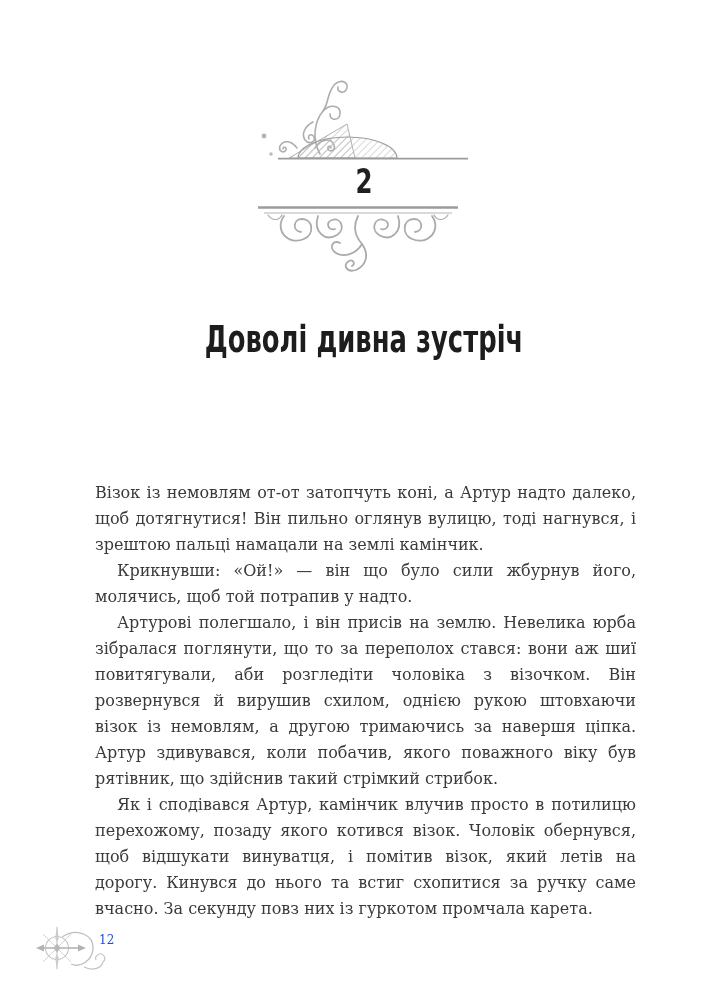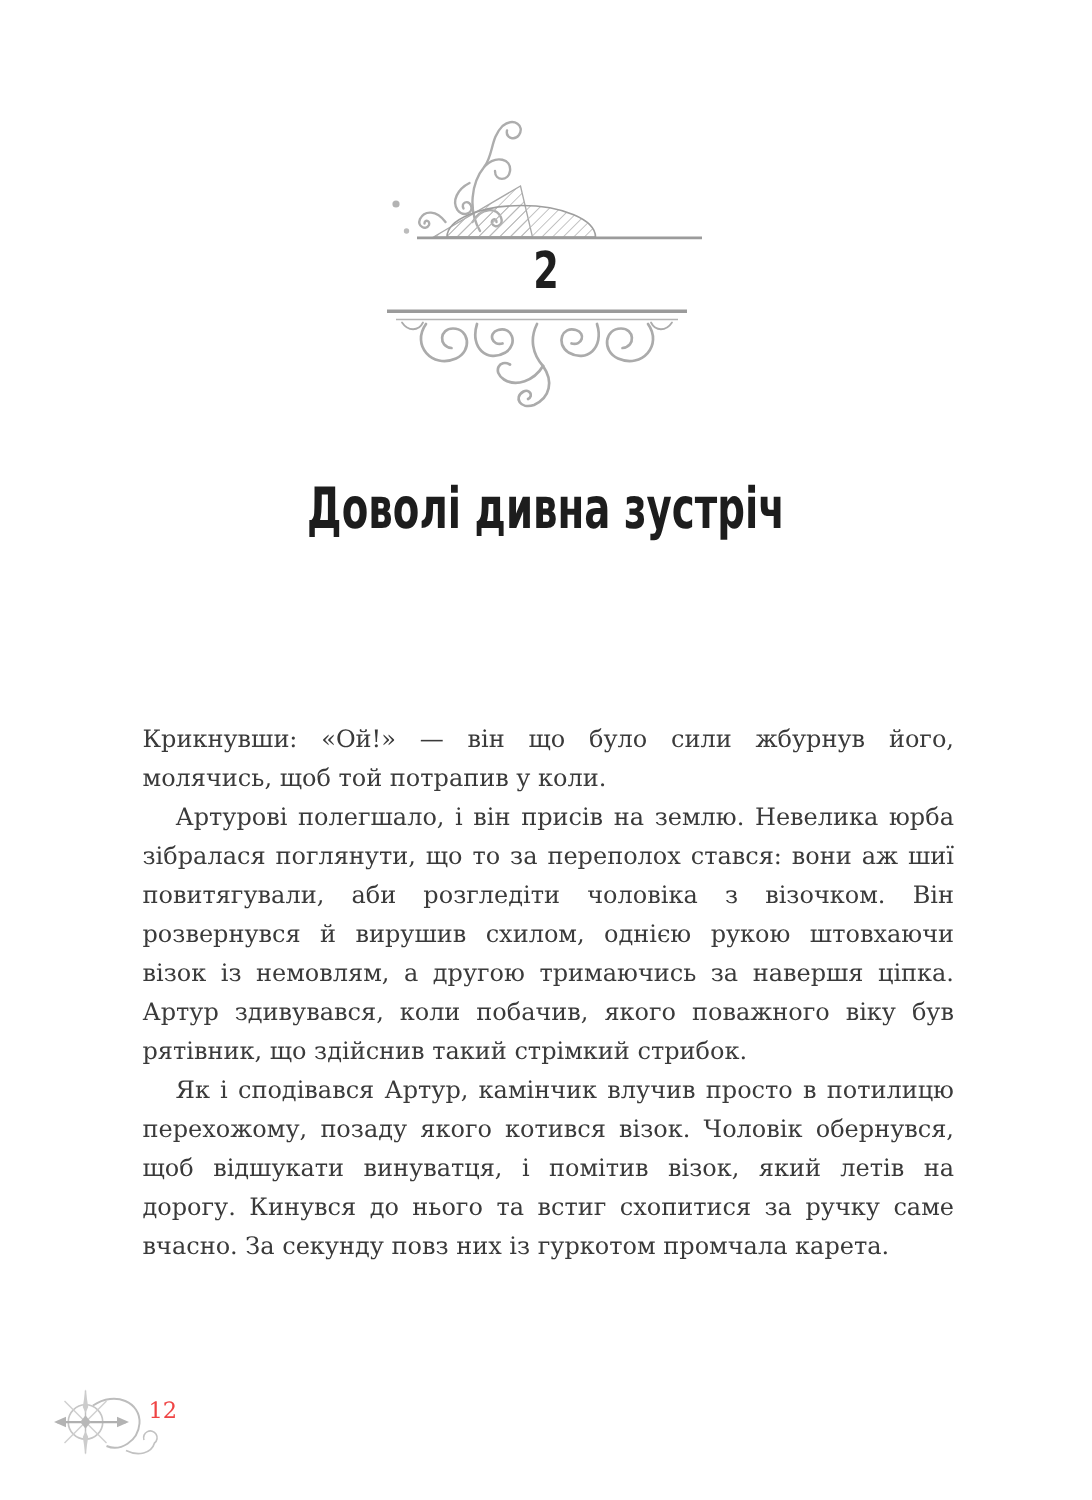--- a/index.html
+++ b/index.html
@@ -48,22 +48,22 @@
     text-align: justify;
   }
   .body-copy p { margin: 0; padding: 0; }
   .body-copy p + p { text-indent: 22px; }
   .footer-ornament {
     position: absolute; left: 32px; top: 924px;
     width: 76px; height: 56px;
   }
   .page-number {
     position: absolute; left: 99px; top: 930px;
-    font-size: 15px; line-height: 20px;
-    color: #ef4444;
+    font-size: 12px; line-height: 20px;
+    color: #1d4ed8;
   }
 </style>
 </head>
 <body>
 
 <div class="page">
 
   <svg class="orn-top" viewBox="0 0 212 84" aria-hidden="true">
     <defs>
       <pattern id="hatch" width="5" height="5" patternUnits="userSpaceOnUse" patternTransform="rotate(45)">
@@ -110,21 +110,22 @@
       <path d="M 106,40 C 113,50 111,61 100,66 C 91,69 86,61 93,57 C 97,55 100,60 96,62"></path>
 
       <path d="M 12,11 C 16,17 23,17 26,11" stroke-width="1.2"></path>
       <path d="M 192,11 C 188,17 181,17 178,11" stroke-width="1.2"></path>
     </g>
   </svg>
 
   <h1 class="chapter-title">Доволі дивна зустріч</h1>
 
   <div class="body-copy">
-    <p>Крикнувши: «Ой!» — він що було сили жбурнув його, молячись, щоб той потрапив у коли.</p>
+    <p>Візок із немовлям от-от затопчуть коні, а Артур надто далеко, щоб дотягнутися! Він пильно оглянув вулицю, тоді нагнувся, і зрештою пальці намацали на землі камінчик.</p>
+    <p>Крикнувши: «Ой!» — він що було сили жбурнув його, молячись, щоб той потрапив у надто.</p>
     <p>Артурові полегшало, і він присів на землю. Невелика юрба зібралася поглянути, що то за переполох стався: вони аж шиї повитягували, аби розгледіти чоловіка з візочком. Він розвернувся й вирушив схилом, однією рукою штовхаючи візок із немовлям, а другою тримаючись за навершя ціпка. Артур здивувався, коли побачив, якого поважного віку був рятівник, що здійснив такий стрімкий стрибок.</p>
     <p>Як і сподівався Артур, камінчик влучив просто в потилицю перехожому, позаду якого котився візок. Чоловік обернувся, щоб відшукати винуватця, і помітив візок, який летів на дорогу. Кинувся до нього та встиг схопитися за ручку саме вчасно. За секунду повз них із гуркотом промчала карета.</p>
   </div>
 
   <svg class="footer-ornament" viewBox="0 0 76 56" aria-hidden="true">
     <g fill="none" stroke="#c6c6c6" stroke-width="1.1">
 
       <circle cx="25" cy="24" r="11.5"></circle>
 
       <path d="M 30,13 C 45,3 62,11 61,25 C 60,37 48,44 39,40" stroke="#bdbdbd" stroke-width="1.3"></path>

